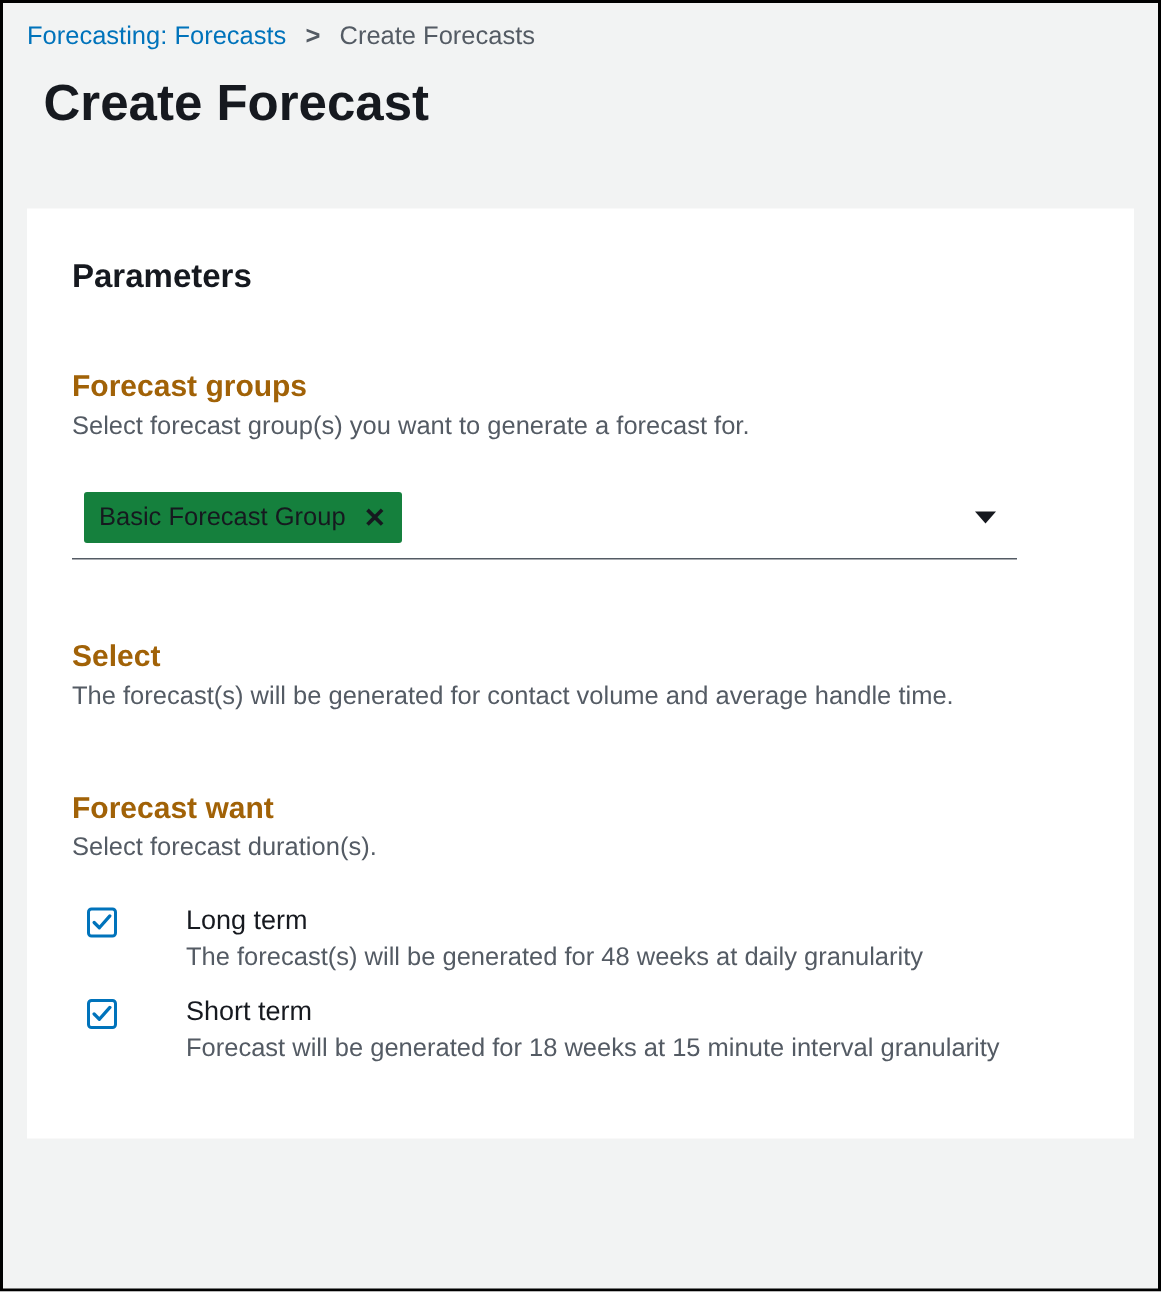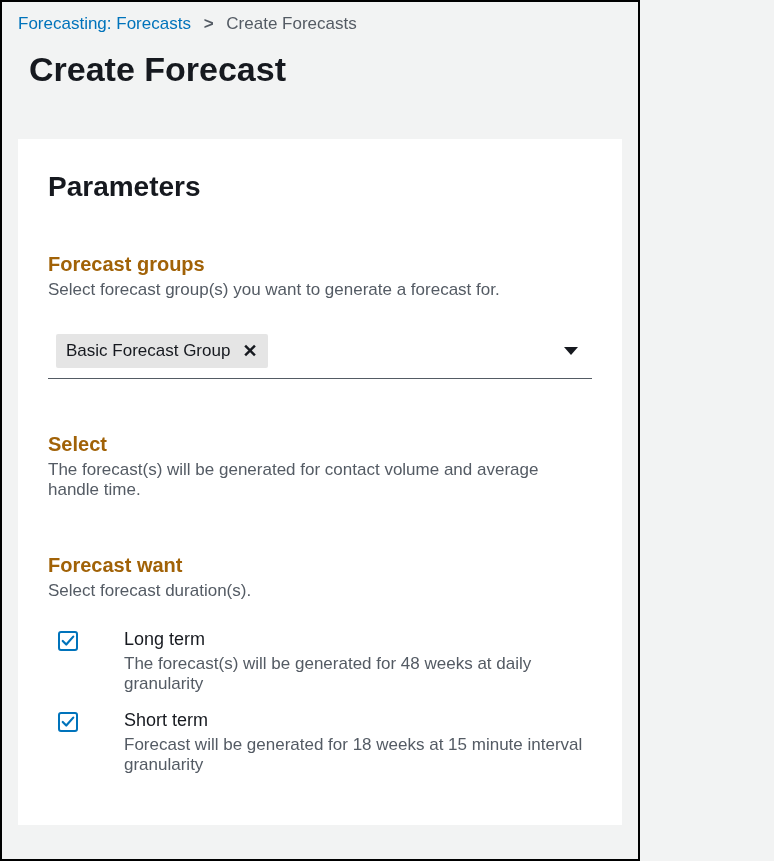--- a/index.html
+++ b/index.html
@@ -10,21 +10,21 @@
     body {
       font-family: "Amazon Ember", "Helvetica Neue", Helvetica, Arial, sans-serif;
       background: #f2f3f3;
       color: #16191f;
       width: 774px;
       height: 861px;
       overflow: hidden;
     }
     .outer {
       border: 2px solid #000;
-      width: 640px;
+      width: 774px;
       height: 861px;
       background: #f2f3f3;
     }
     .breadcrumb {
       padding: 12px 16px 8px 16px;
       font-size: 17px;
     }
     .breadcrumb a {
       color: #0073bb;
       text-decoration: none;
@@ -42,21 +42,21 @@
       font-weight: 700;
       padding: 8px 16px 50px 27px;
       color: #16191f;
     }
     .panel {
       background: #fff;
       margin: 0 16px;
       padding: 32px 30px 40px 30px;
     }
     .panel-title {
-      font-size: 28px;
+      font-size: 22px;
       font-weight: 700;
       color: #16191f;
       margin-bottom: 50px;
     }
     .section-heading {
       font-size: 20px;
       font-weight: 700;
       color: #a16207;
       margin-bottom: 4px;
     }
@@ -69,21 +69,21 @@
       border-bottom: 1px solid #545b64;
       padding: 6px 8px 10px 8px;
       display: flex;
       align-items: center;
       justify-content: space-between;
       margin-bottom: 54px;
       width: 630px;
       max-width: 100%;
     }
     .chip {
-      background: #e5e5e5;
+      background: #15803d;
       border-radius: 2px;
       padding: 6px 10px;
       font-size: 17px;
       color: #16191f;
       display: inline-flex;
       align-items: center;
       gap: 12px;
     }
     .chip-remove {
       font-size: 18px;

